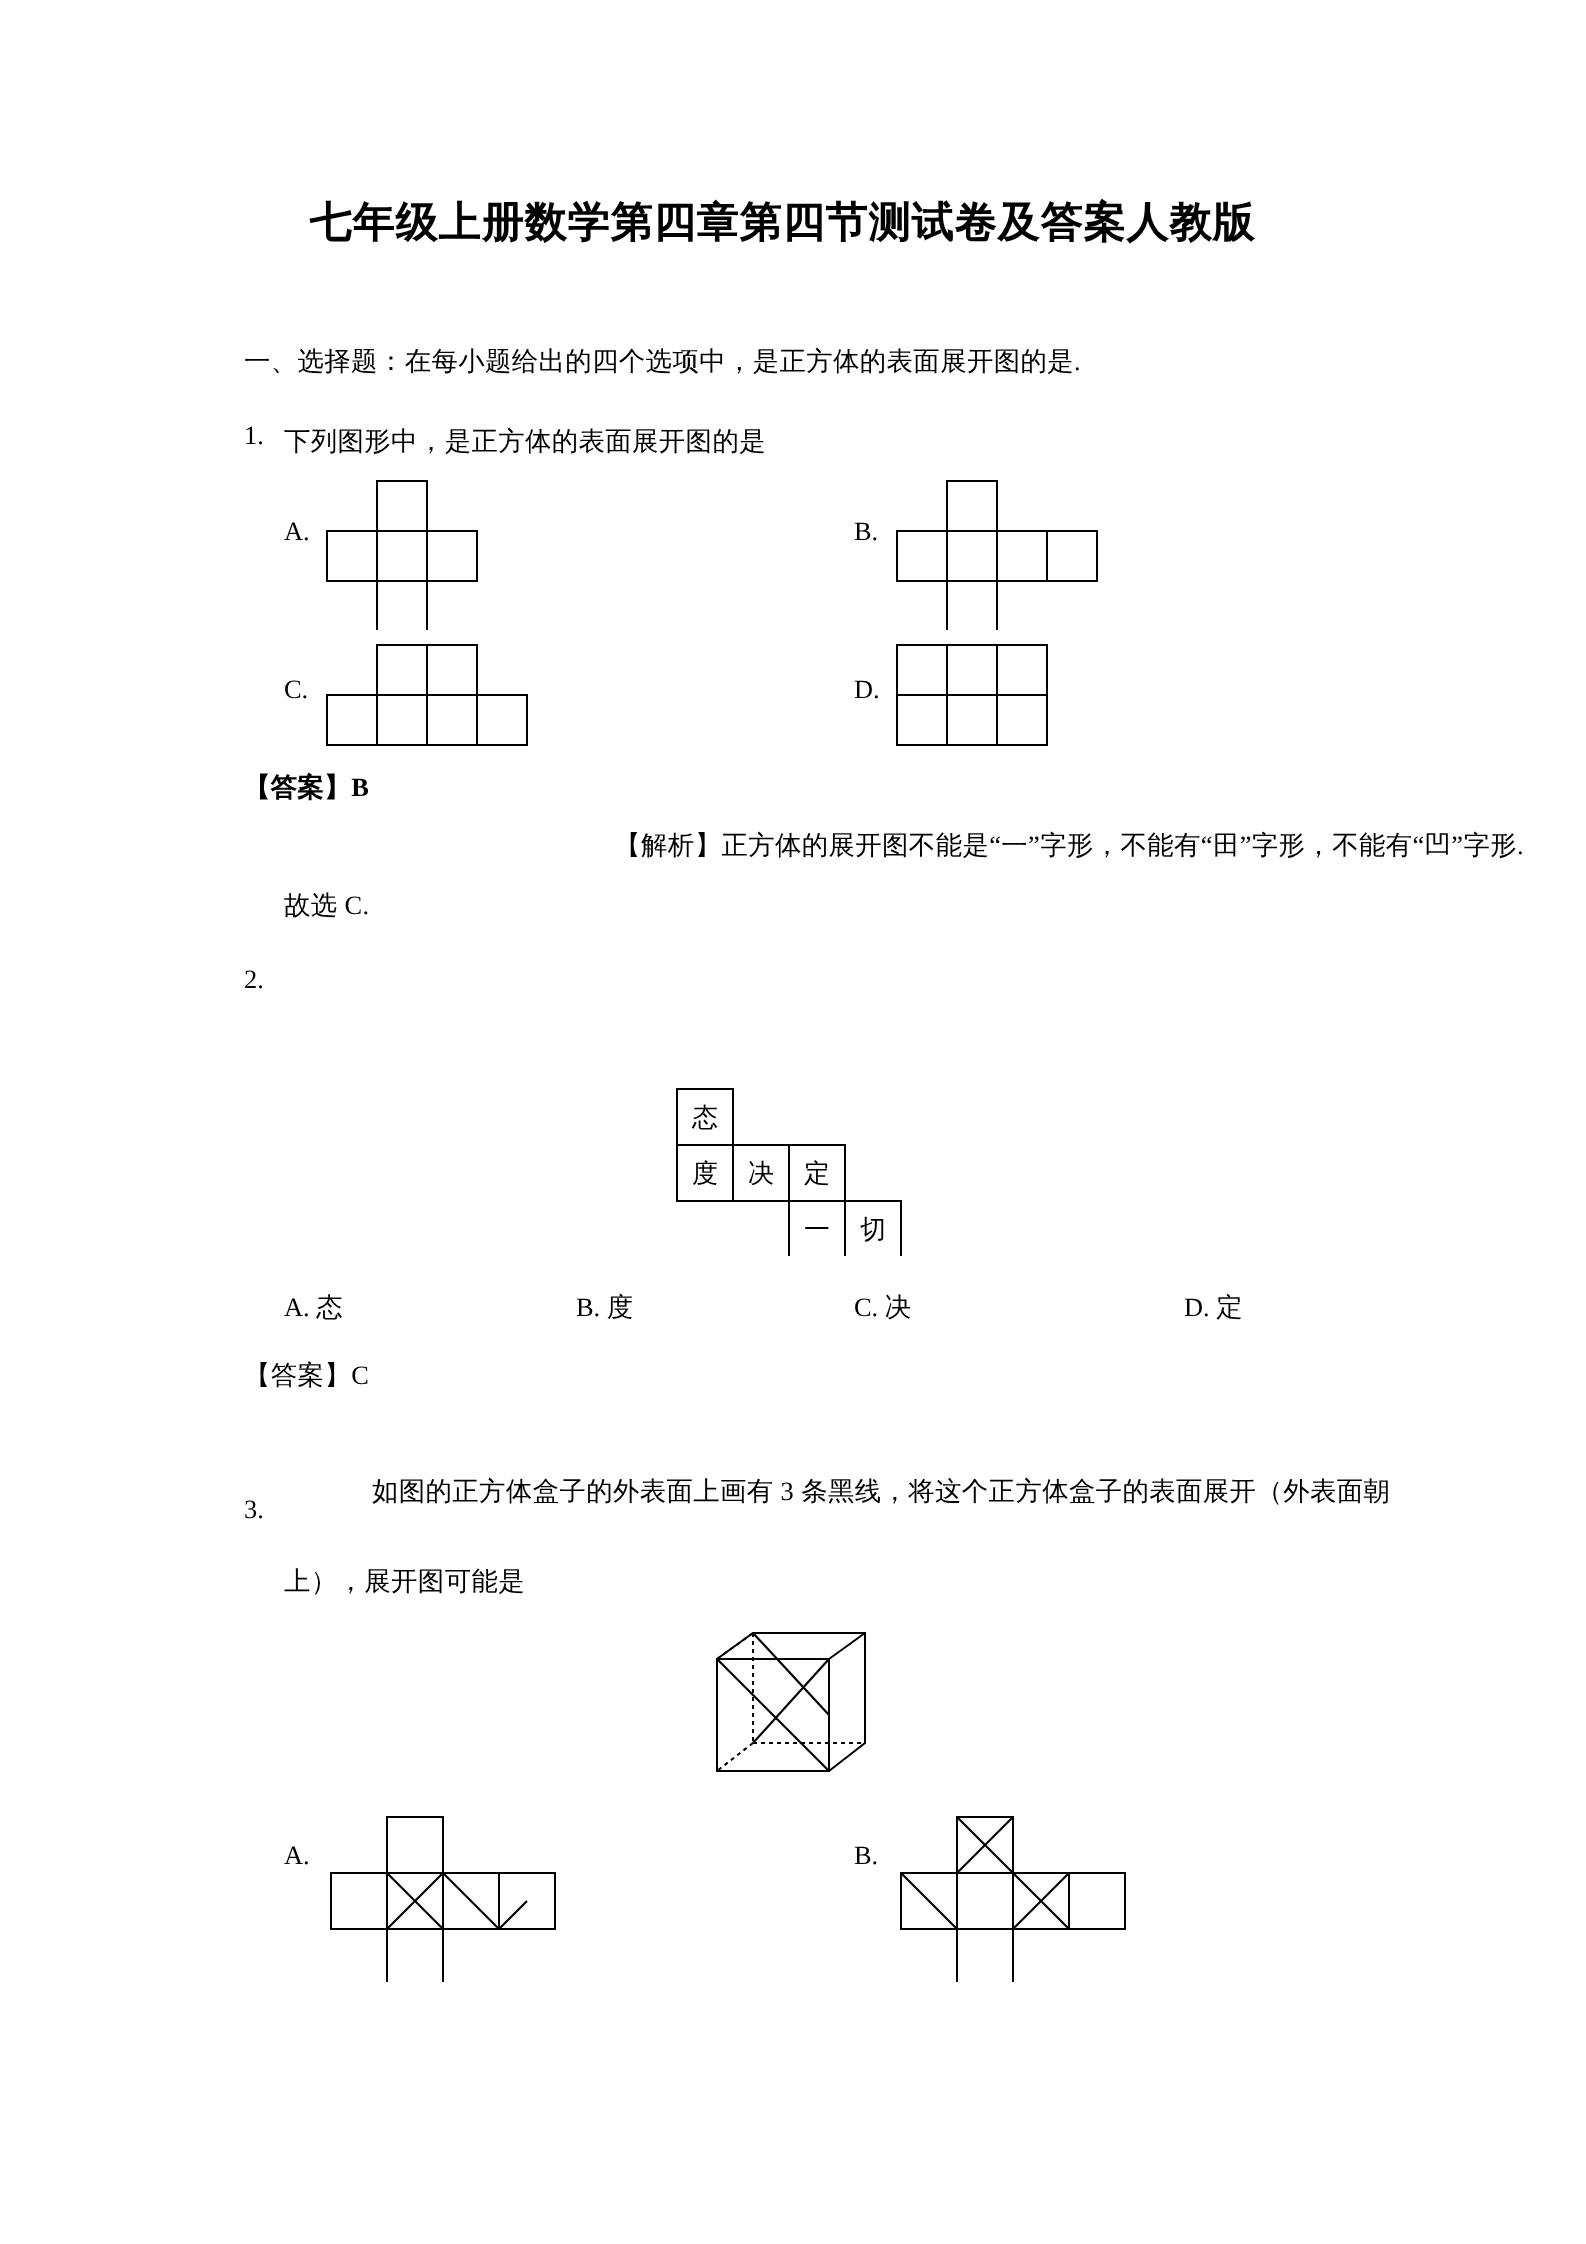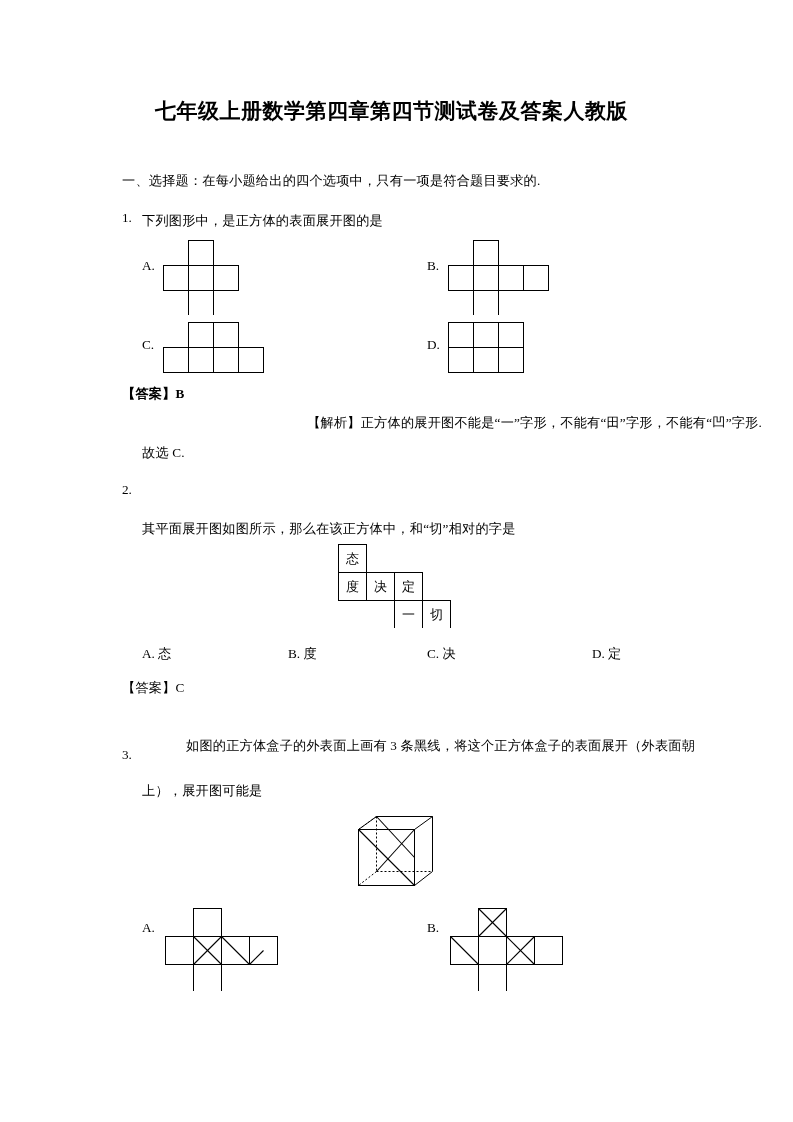--- a/index.html
+++ b/index.html
@@ -60,21 +60,21 @@
     font-size: 13px;
   }
 </style>
 </head>
 <body>
 
 <div class="page">
 
   <div class="doc-title">七年级上册数学第四章第四节测试卷及答案人教版</div>
 
-  <div class="para" style="left:122px; top:170px; width:620px;">一、选择题：在每小题给出的四个选项中，只有一项是符合题目要求的.</div>
+  <div class="para" style="left:122px; top:170px; width:620px;">一、选择题：在每小题给出的四个选项中，是正方体的表面展开图的是.</div>
 
   <div class="q-num" style="left:122px; top:210px;">1.</div>
   <div class="para" style="left:142px; top:210px; width:600px;">下列图形中，是正方体的表面展开图的是</div>
 
   <div class="opt-letter" style="left:142px; top:258px;">A.</div>
   <div class="shape-box" style="left:163px; top:240px;">
     <svg width="100" height="75" viewBox="0 0 100 75">
       <g fill="none" stroke="#000" stroke-width="1">
         <rect x="0.5" y="25.5" width="25" height="25"></rect>
         <rect x="25.5" y="25.5" width="25" height="25"></rect>
@@ -130,21 +130,20 @@
   <div class="para" style="left:122px; top:383px;font-weight:bold;">
     <span>【答案】</span><span>B</span>
   </div>
 
   <div class="para" style="left:122px; top:412px; width:640px;text-align:right;">
     <span>【解析】</span><span>正方体的展开图不能是“一”字形，不能有“田”字形，不能有“凹”字形.</span>
   </div>
   <div class="para" style="left:142px; top:442px;">故选 C.</div>
 
   <div class="q-num" style="left:122px; top:482px;">2.</div>
-  <div class="para" style="left:142px; top:518px; width:620px;">其平面展开图如图所示，那么在该正方体中，和“切”相对的字是</div>
 
   <div class="shape-box" style="left:338px; top:544px;">
     <svg width="125" height="84" viewBox="0 0 125 84">
       <g fill="none" stroke="#000" stroke-width="1">
         <rect x="0.5" y="0.5" width="28" height="28"></rect>
         <rect x="0.5" y="28.5" width="28" height="28"></rect>
         <rect x="28.5" y="28.5" width="28" height="28"></rect>
         <rect x="56.5" y="28.5" width="28" height="28"></rect>
         <rect x="56.5" y="56.5" width="28" height="28"></rect>
         <rect x="84.5" y="56.5" width="28" height="28"></rect>

